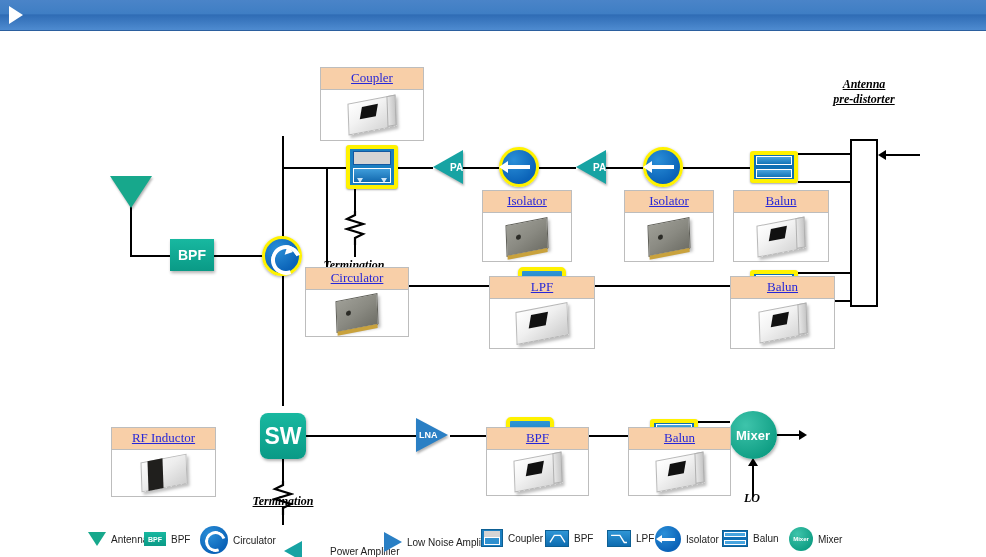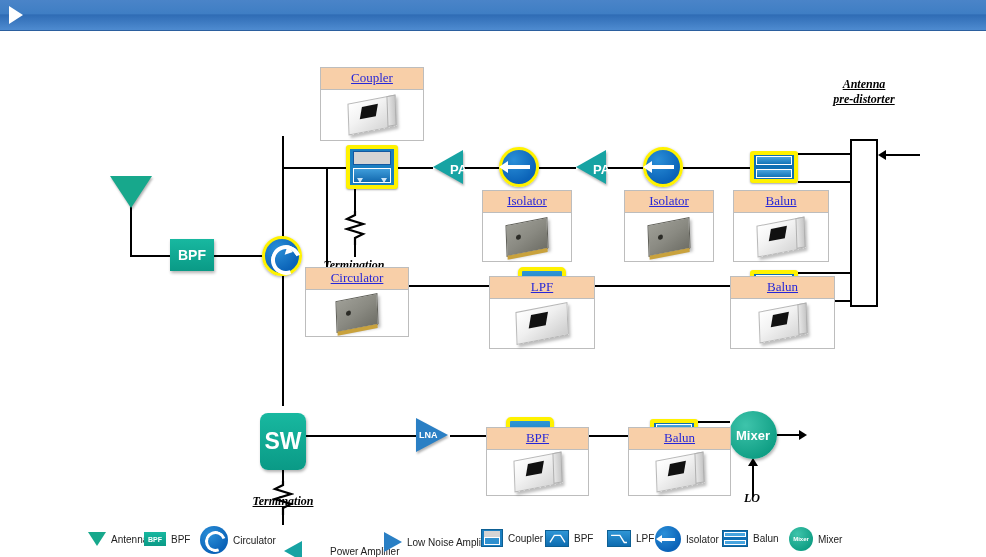--- a/index.html
+++ b/index.html
@@ -101,21 +101,21 @@
   .sym-balun .b1{top:1px;}
   .sym-balun .b2{bottom:1px;}
 
   .sym-filt{position:absolute;width:48px;height:36px;background:linear-gradient(#2f96d6,#0d6cb0);
      border:4px solid #fff200;border-radius:5px;box-sizing:border-box;box-shadow:0 1px 2px rgba(0,0,0,.35);}
   .sym-filt svg{display:block;width:100%;height:100%;}
 
   .sym-pa{position:absolute;width:0;height:0;
      border-right:30px solid #17a3a3;border-top:17px solid transparent;border-bottom:17px solid transparent;
      filter:drop-shadow(1px 2px 1px rgba(0,0,0,.3));}
-  .sym-pa-lbl{position:absolute;color:#fff;font-size:13px;font-weight:bold;}
+  .sym-pa-lbl{position:absolute;color:#fff;font-size:10px;font-weight:bold;}
 
   .sym-lna{position:absolute;width:0;height:0;
      border-left:32px solid #2a7fc4;border-top:17px solid transparent;border-bottom:17px solid transparent;
      filter:drop-shadow(1px 2px 1px rgba(0,0,0,.3));}
   .sym-lna-lbl{position:absolute;color:#fff;font-size:9px;font-weight:bold;}
 
   .sym-ant{position:absolute;width:0;height:0;
      border-top:32px solid #17a88c;border-left:21px solid transparent;border-right:21px solid transparent;
      filter:drop-shadow(1px 2px 1px rgba(0,0,0,.3));}
   .sym-ant-lbl{position:absolute;color:#fff;font-size:11px;font-weight:bold;}
@@ -277,21 +277,21 @@
   <div class="lbl-it" style="left:804px;top:46px;width:120px;">Antenna</div>
   <div class="lbl-it" style="left:804px;top:61px;width:120px;">pre-distorter</div>
 
   <div class="term" style="left:344px;top:180px;">
     <svg width="22" height="34" viewBox="0 0 22 34">
       <path d="M11 0 L11 4 L3 8 L19 13 L3 18 L19 23 L11 27 L11 34" fill="none" stroke="#000" stroke-width="2.2"></path>
     </svg>
   </div>
   <div class="lbl-it" style="left:295px;top:227px;width:118px;">Termination</div>
 
-  <div class="blk-sw" style="left:260px;top:382px;width:46px;height:57px;text-align:center;">
+  <div class="blk-sw" style="left:260px;top:382px;width:46px;height:46px;text-align:center;">
     <span>SW</span>
   </div>
 
   <div class="term" style="left:272px;top:450px;">
     <svg width="22" height="34" viewBox="0 0 22 34">
       <path d="M11 0 L11 4 L3 8 L19 13 L3 18 L19 23 L11 27 L11 34" fill="none" stroke="#000" stroke-width="2.2"></path>
     </svg>
   </div>
   <div class="lbl-it" style="left:224px;top:463px;width:118px;">Termination</div>
 
@@ -356,20 +356,26 @@
     </div>
   </div>
 
   <div class="card" style="left:730px;top:245px;width:105px;height:73px;">
     <div class="hd">Balun</div>
     <div class="body">
       <div class="chip chip-wht"></div>
     </div>
   </div>
 
+  <div class="card" style="left:111px;top:396px;width:105px;height:70px;">
+    <div class="hd">RF Inductor</div>
+    <div class="body">
+      <div class="chip chip-ind"></div>
+    </div>
+  </div>
 
   <div class="card" style="left:486px;top:396px;width:103px;height:69px;">
     <div class="hd">BPF</div>
     <div class="body">
       <div class="chip chip-wht"></div>
     </div>
   </div>
 
   <div class="card" style="left:628px;top:396px;width:103px;height:69px;">
     <div class="hd">Balun</div>

